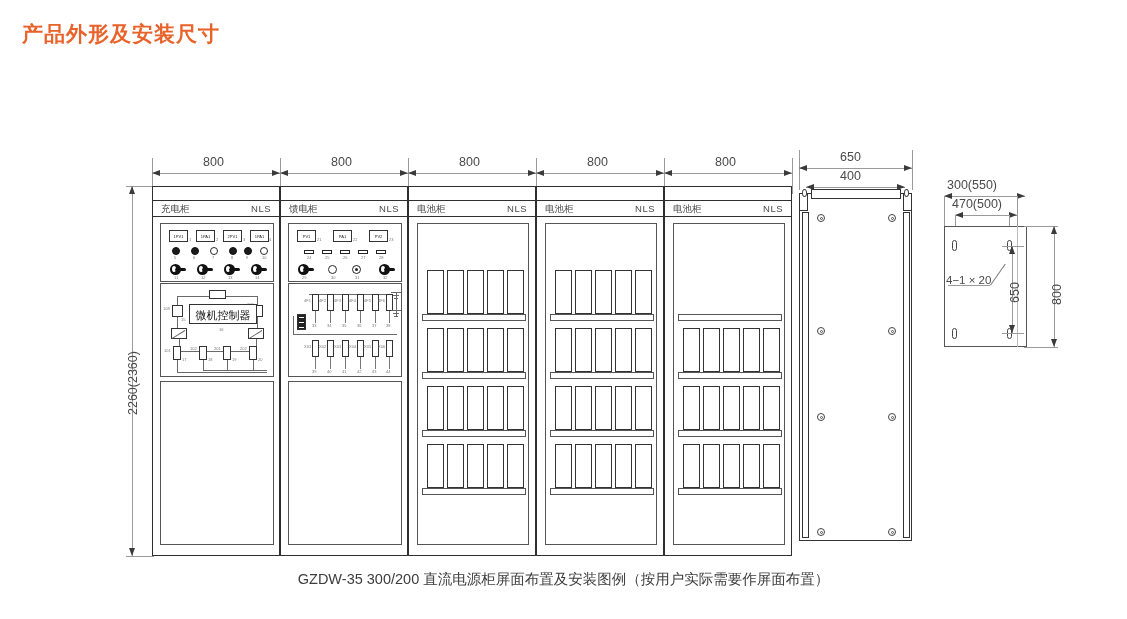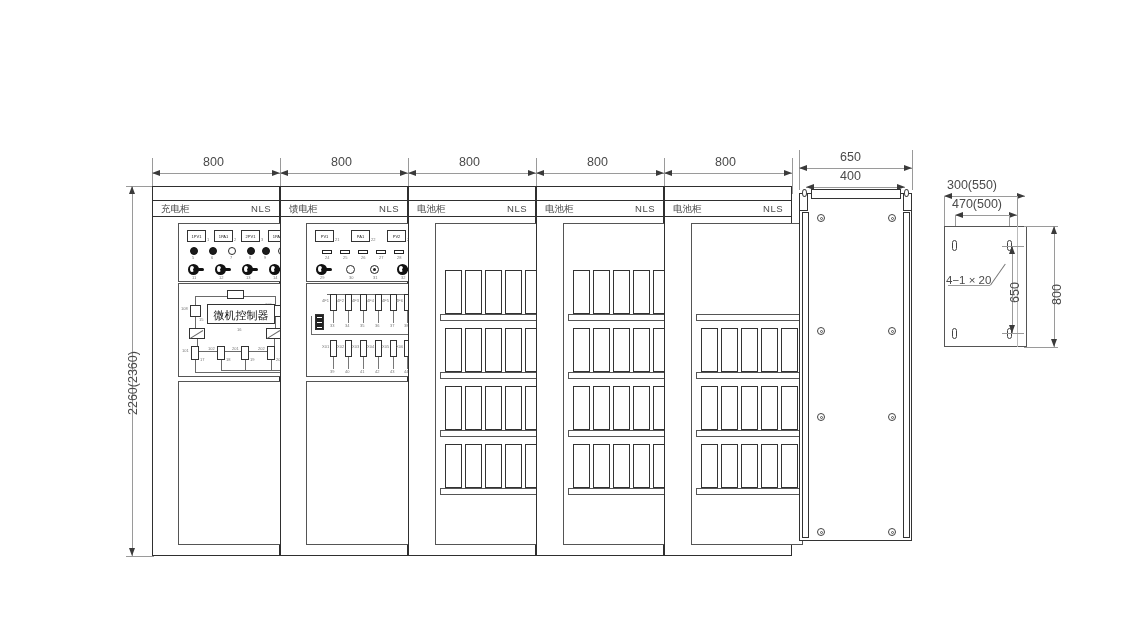--- a/index.html
+++ b/index.html
@@ -35,21 +35,21 @@
   .cab{position:absolute;top:186px;height:370px;box-sizing:border-box;
        border:1px solid #2f2f2f;background:#fff;}
   .cab .hdr{position:absolute;left:0;top:0;right:0;height:14px;
        border-bottom:1px solid #2f2f2f;box-sizing:border-box;}
   .cab .lbl{position:absolute;top:16px;font-size:9.5px;color:#4a4a4a;white-space:nowrap;}
   .cab .lbl.left{left:8px;}
   .cab .lbl.right{right:8px;font-family:"Liberation Sans",sans-serif;letter-spacing:.5px;}
   .cab .labelbar{position:absolute;left:0;right:0;top:14px;height:16px;
        border-bottom:1px solid #2f2f2f;box-sizing:border-box;}
 
-  .panel{position:absolute;box-sizing:border-box;border:1px solid #555;background:#fff;margin-left:18px;}
+  .panel{position:absolute;box-sizing:border-box;border:1px solid #555;background:#fff;}
 
   
   .meter{position:absolute;box-sizing:border-box;border:1.6px solid #333;background:#fff;
          font-size:4px;color:#222;text-align:center;line-height:11px;overflow:hidden;}
   .tiny{position:absolute;font-size:4px;color:#777;white-space:nowrap;}
 
   .lamp{position:absolute;border-radius:50%;box-sizing:border-box;}
   .lamp.on{background:#1b1b1b;border:1px solid #111;}
   .lamp.off{background:#fff;border:1.4px solid #2a2a2a;}
 
@@ -87,20 +87,21 @@
   .slot{position:absolute;width:5px;height:11px;border-radius:3px;border:1px solid #444;box-sizing:border-box;background:#fff;}
 
   .caption{position:absolute;left:0;right:0;top:570px;text-align:center;
            font-size:14.5px;color:#3d3d3d;white-space:nowrap;}
 </style>
 </head>
 <body>
 
 <div class="page">
 
+  <div class="title">产品外形及安装尺寸</div>
 
   <div>
 
     <div class="vline" style="left:152px;top:158px;height:36px;"></div>
     <div class="vline" style="left:280px;top:158px;height:36px;"></div>
     <div class="vline" style="left:408px;top:158px;height:36px;"></div>
     <div class="vline" style="left:536px;top:158px;height:36px;"></div>
     <div class="vline" style="left:664px;top:158px;height:36px;"></div>
     <div class="vline" style="left:792px;top:158px;height:36px;"></div>
 
@@ -585,14 +586,15 @@
     <div class="dimtext rot" style="left:1008px;top:303px;">650</div>
 
     <div class="hline" style="left:1024px;top:226px;width:34px;"></div>
     <div class="hline" style="left:1024px;top:347px;width:34px;"></div>
     <div class="vline" style="left:1054px;top:226px;height:121px;"></div>
     <div class="arwv u" style="left:1051px;top:226px;"></div>
     <div class="arwv d" style="left:1051px;top:339px;"></div>
     <div class="dimtext rot" style="left:1050px;top:305px;">800</div>
   </div>
 
+  <div class="caption">GZDW-35 300/200 直流电源柜屏面布置及安装图例（按用户实际需要作屏面布置）</div>
 
 </div>
 
 </body></html>

